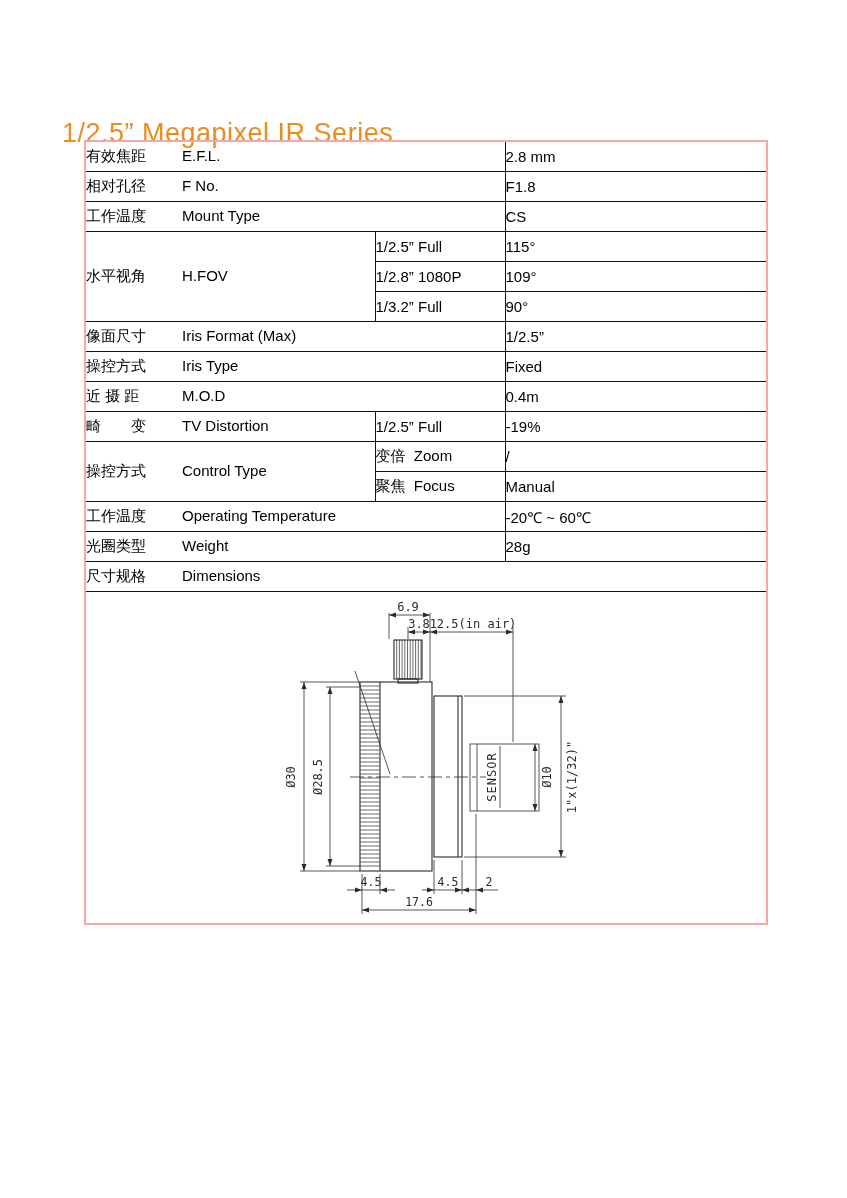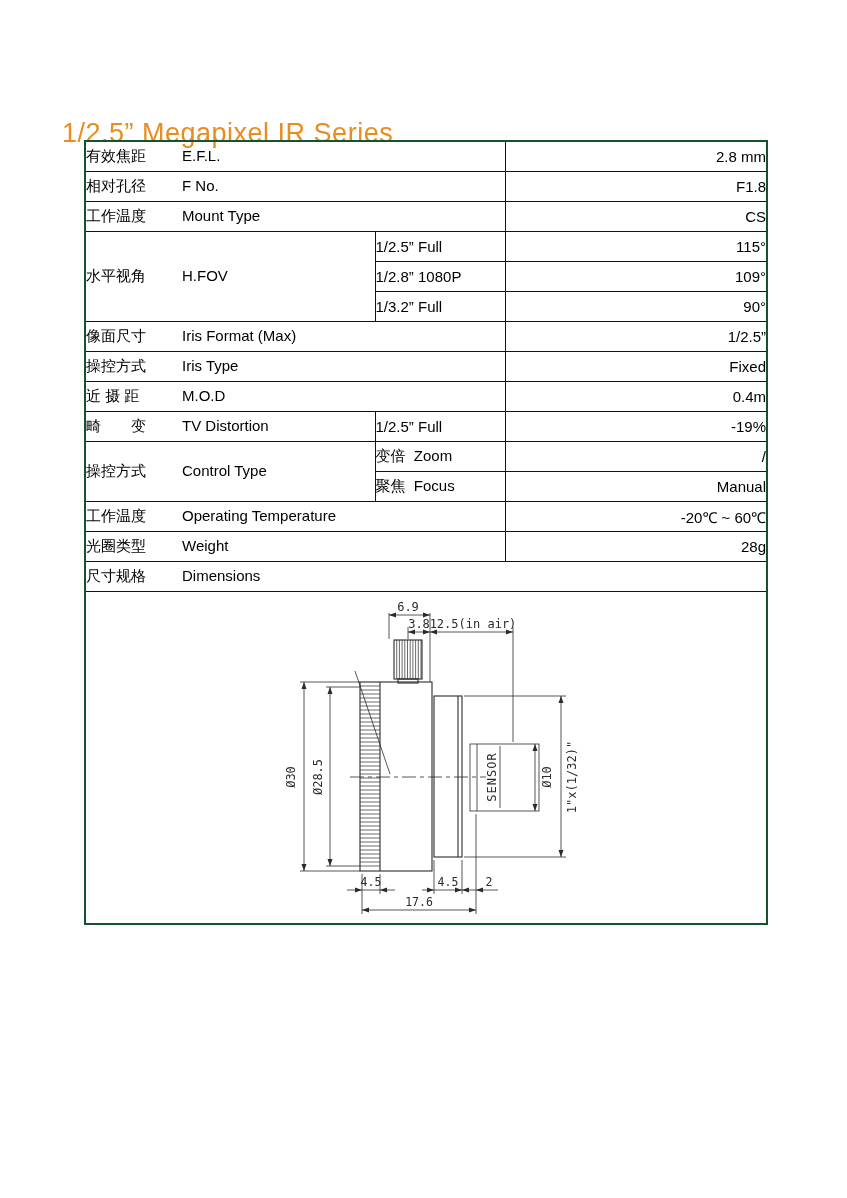--- a/index.html
+++ b/index.html
@@ -7,31 +7,31 @@
     width:847px;height:1198px;position:relative;background:#ffffff;
     font-family:"Liberation Sans", sans-serif;color:#000;
   }
   .page-title{
     position:absolute;left:62px;top:70px;
     font-size:27px;font-weight:400;letter-spacing:0.5px;margin-top:48px;
   }
   table.spec{
     position:absolute;left:84px;top:140px;width:682px;
     border-collapse:collapse;table-layout:fixed;
-    border:2px solid #14532d;
+    border:2px solid #fca5a5;
   }
   table.spec td{
     border:1.5px solid #111;
     height:29px;padding:0;
     font-size:15px;vertical-align:middle;
   }
   td.label{padding-left:13px;white-space:pre;}
   td.label .zh{display:inline-block;min-width:96px;white-space:pre;}
   td.mid{padding-left:13px;white-space:pre;}
-  td.val{text-align:right;}
+  td.val{text-align:left;}
   td.draw{height:331px;padding:0;text-decoration:underline;}
   td.draw svg{display:block;}
   
   .ln{stroke:#2b2b2b;stroke-width:1.1;fill:none;}
   .thin{stroke:#2b2b2b;stroke-width:0.8;fill:none;}
   .hatch{stroke:#2b2b2b;stroke-width:0.7;fill:none;}
   .arr{fill:#2b2b2b;stroke:none;}
   .cad{font-family:"DejaVu Sans Mono", monospace;font-size:12px;fill:#2b2b2b;}
   .cad-s{font-family:"DejaVu Sans Mono", monospace;font-size:11.5px;fill:#2b2b2b;}
   .cline{stroke:#2b2b2b;stroke-width:0.8;fill:none;stroke-dasharray:14 4 4 4;}

